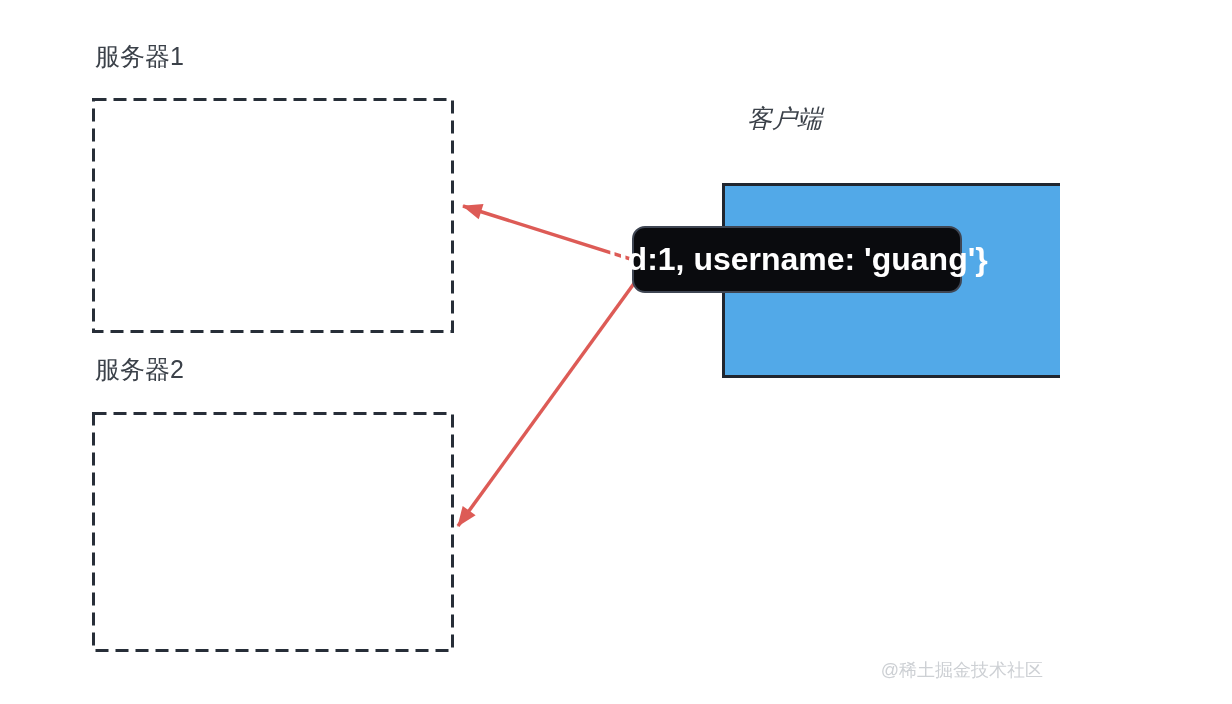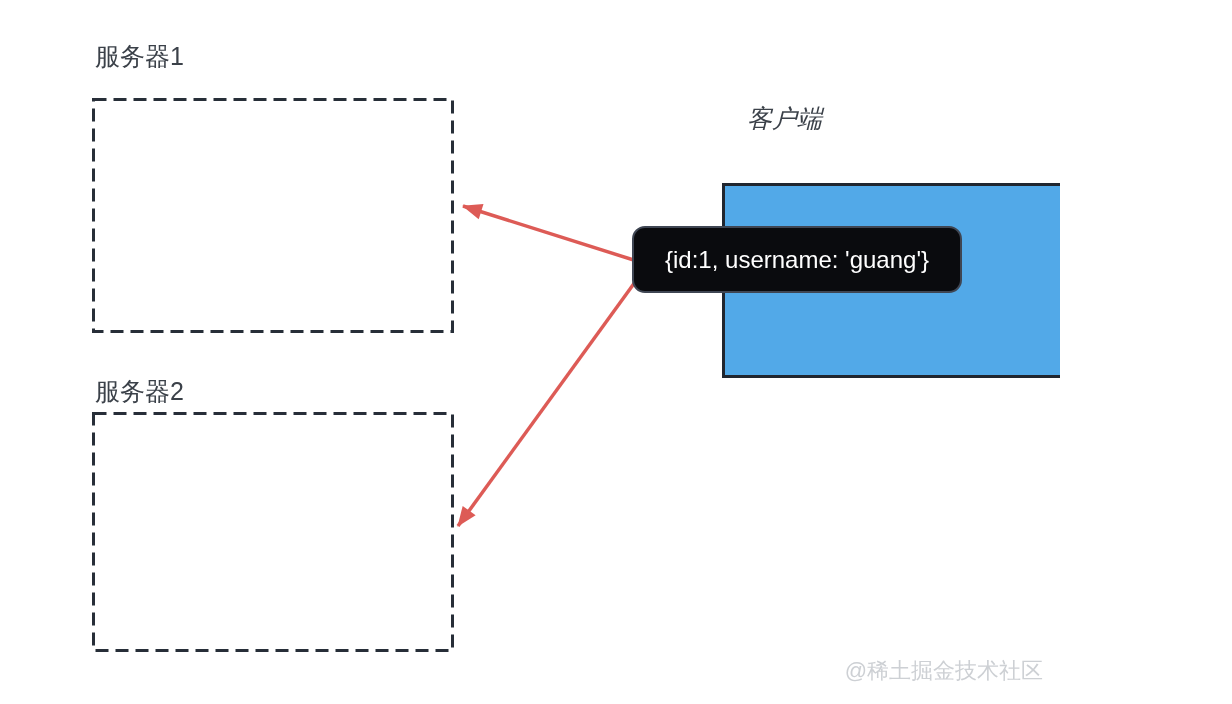--- a/index.html
+++ b/index.html
@@ -18,43 +18,43 @@
   }
   .node-label {
     position: absolute;
     font-size: 25px;
     line-height: 29px;
     color: var(--label-color, #3b4149);
     white-space: nowrap;
     z-index: 2;
   }
   .label-server1 { left: 95px;  top: 42px;  }
-  .label-server2 { left: 95px;  top: 377px; }
+  .label-server2 { left: 95px;  top: 355px; }
   .label-client  { left: 747px; top: 104px; font-style: italic; }
   .message-tooltip {
     position: absolute;
     left: 632px; top: 226px;
     width: 330px; height: 67px;
     box-sizing: border-box;
     background: var(--tooltip-bg, #0a0b0e);
     border: 2px solid var(--tooltip-border, #3f4653);
     border-radius: 13px;
     color: var(--tooltip-text, #ffffff);
-    font-size: 24px;
-    font-weight: normal;
+    font-size: 32px;
+    font-weight: bold;
     display: flex;
     align-items: center;
     justify-content: center;
     white-space: nowrap;
     z-index: 3;
   }
   .watermark {
     position: absolute;
     right: 17px; top: 660px;
-    font-size: 22px;
+    font-size: 18px;
     line-height: 21px;
     color: var(--watermark-color, #cdd0d4);
     white-space: nowrap;
     z-index: 2;
   }
 </style>
 </head>
 <body>
 
 <div class="canvas">

